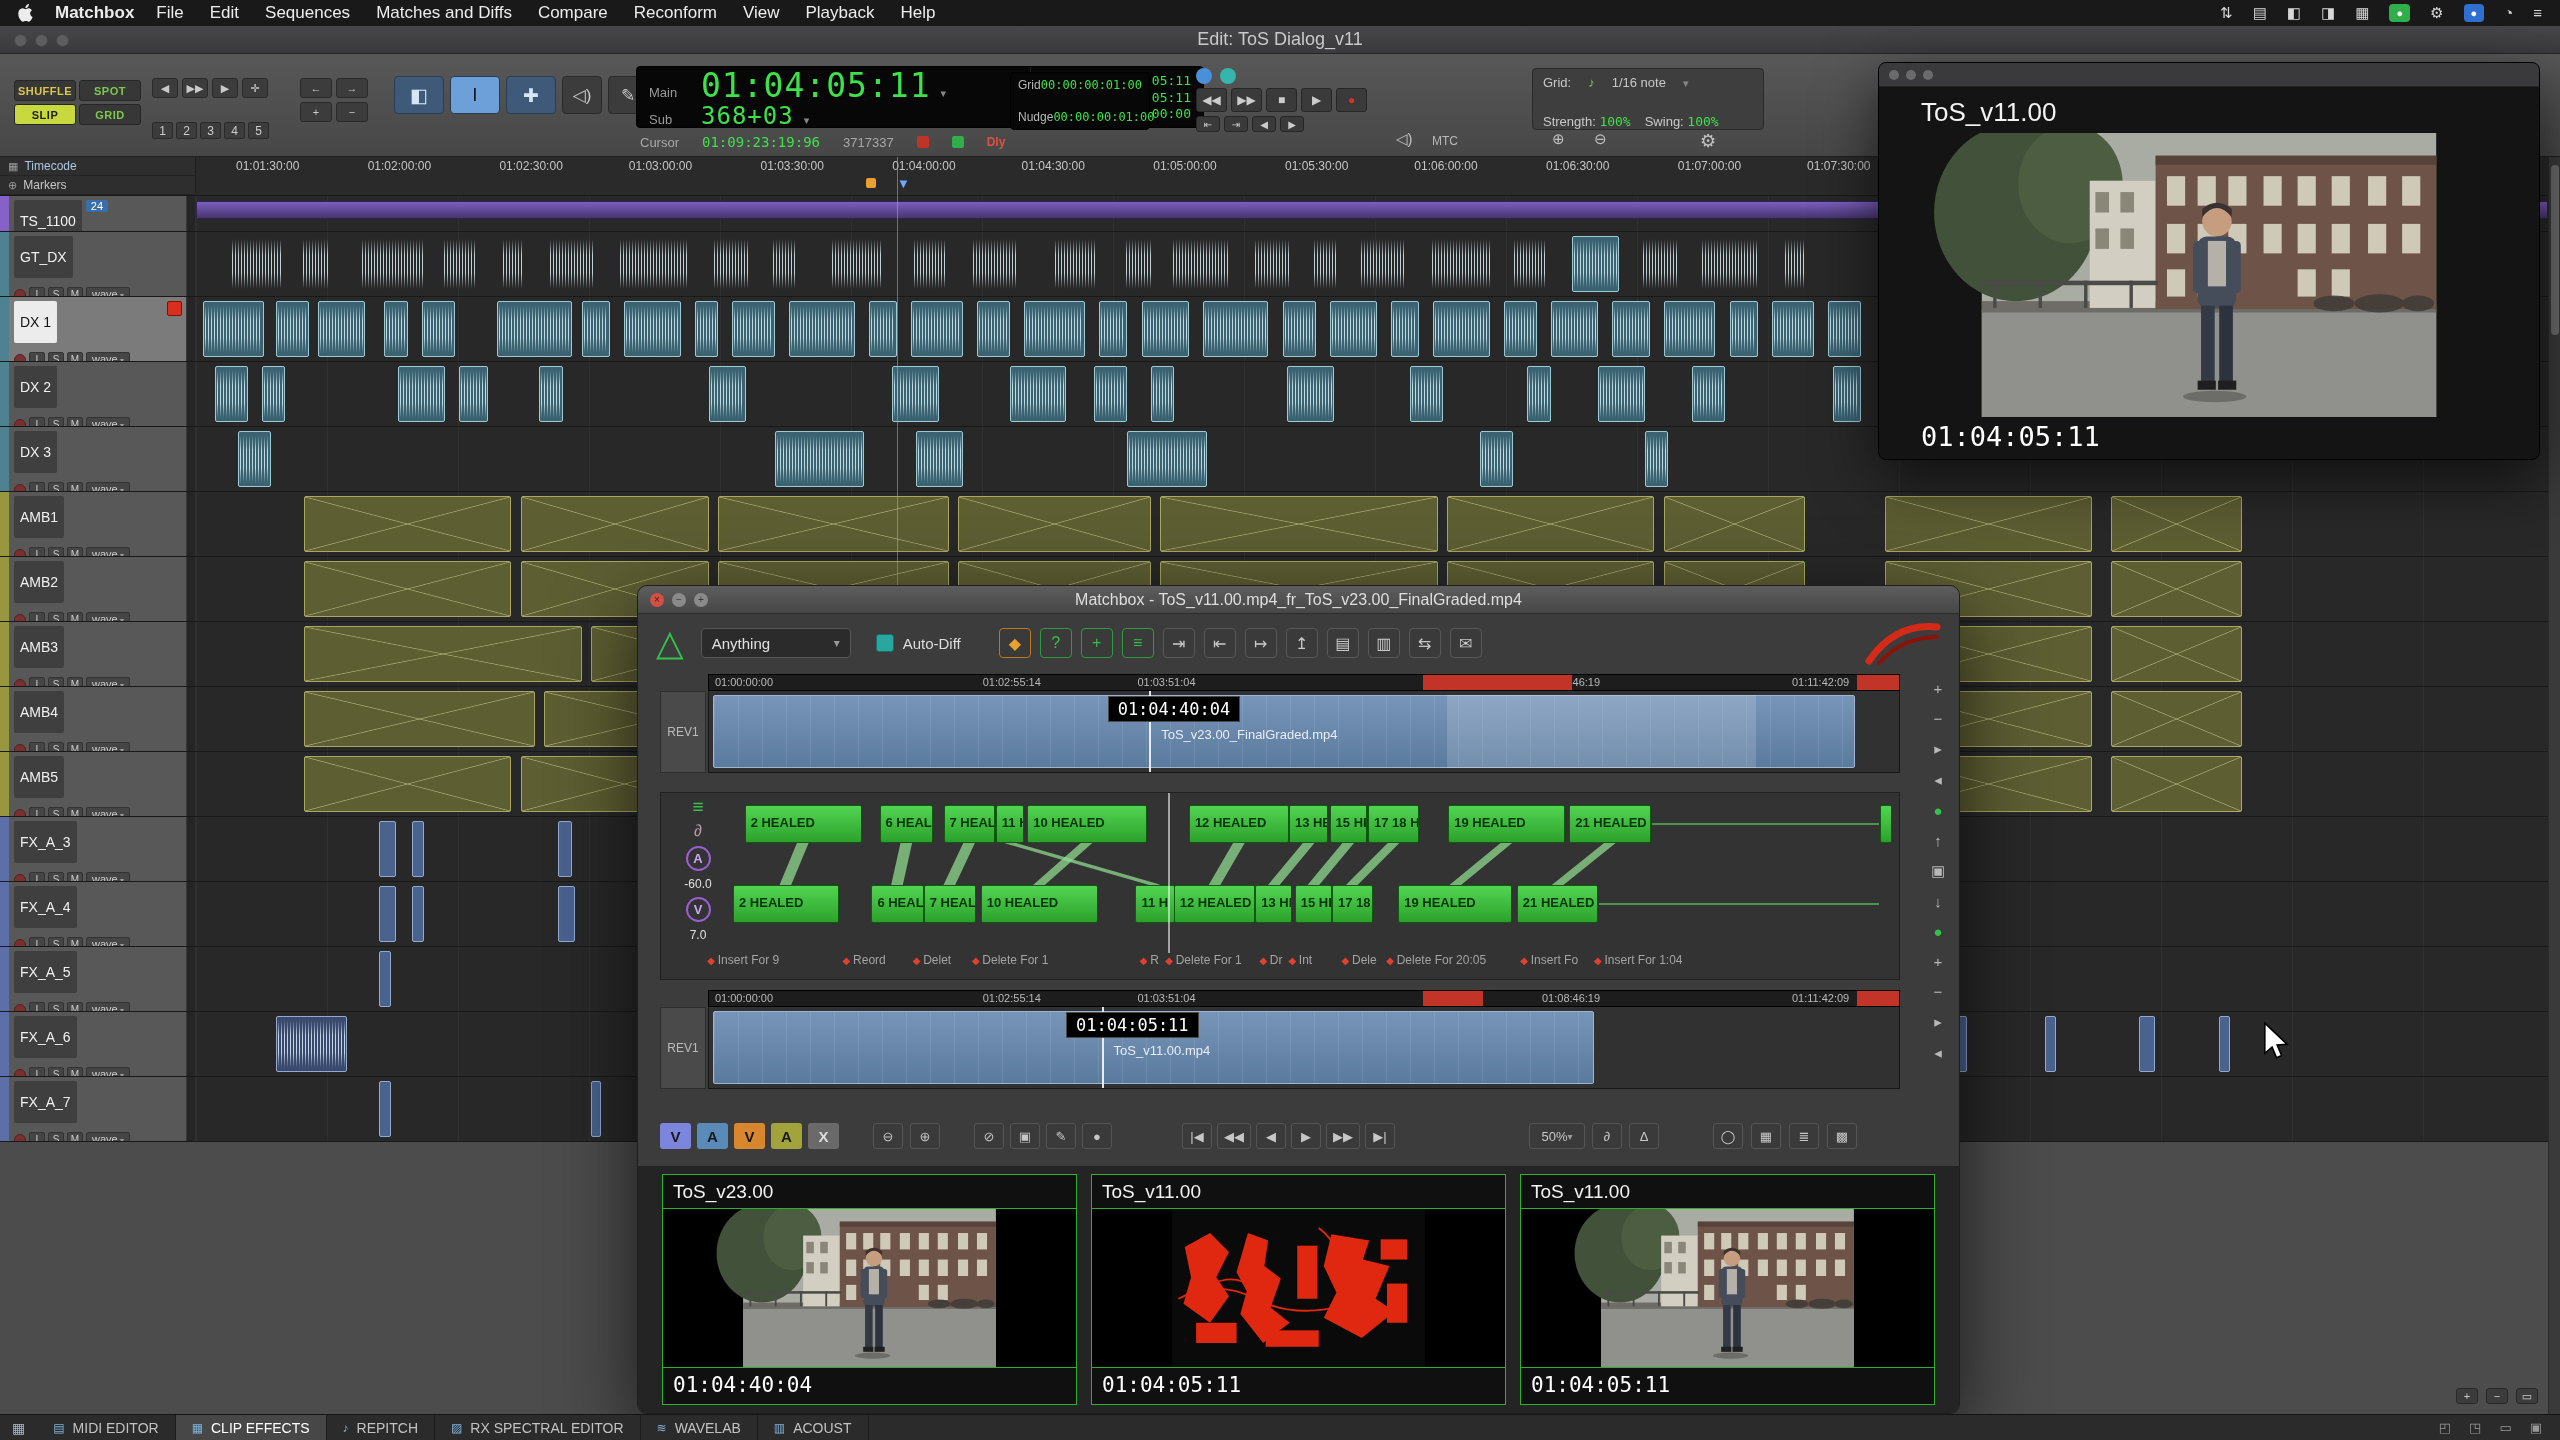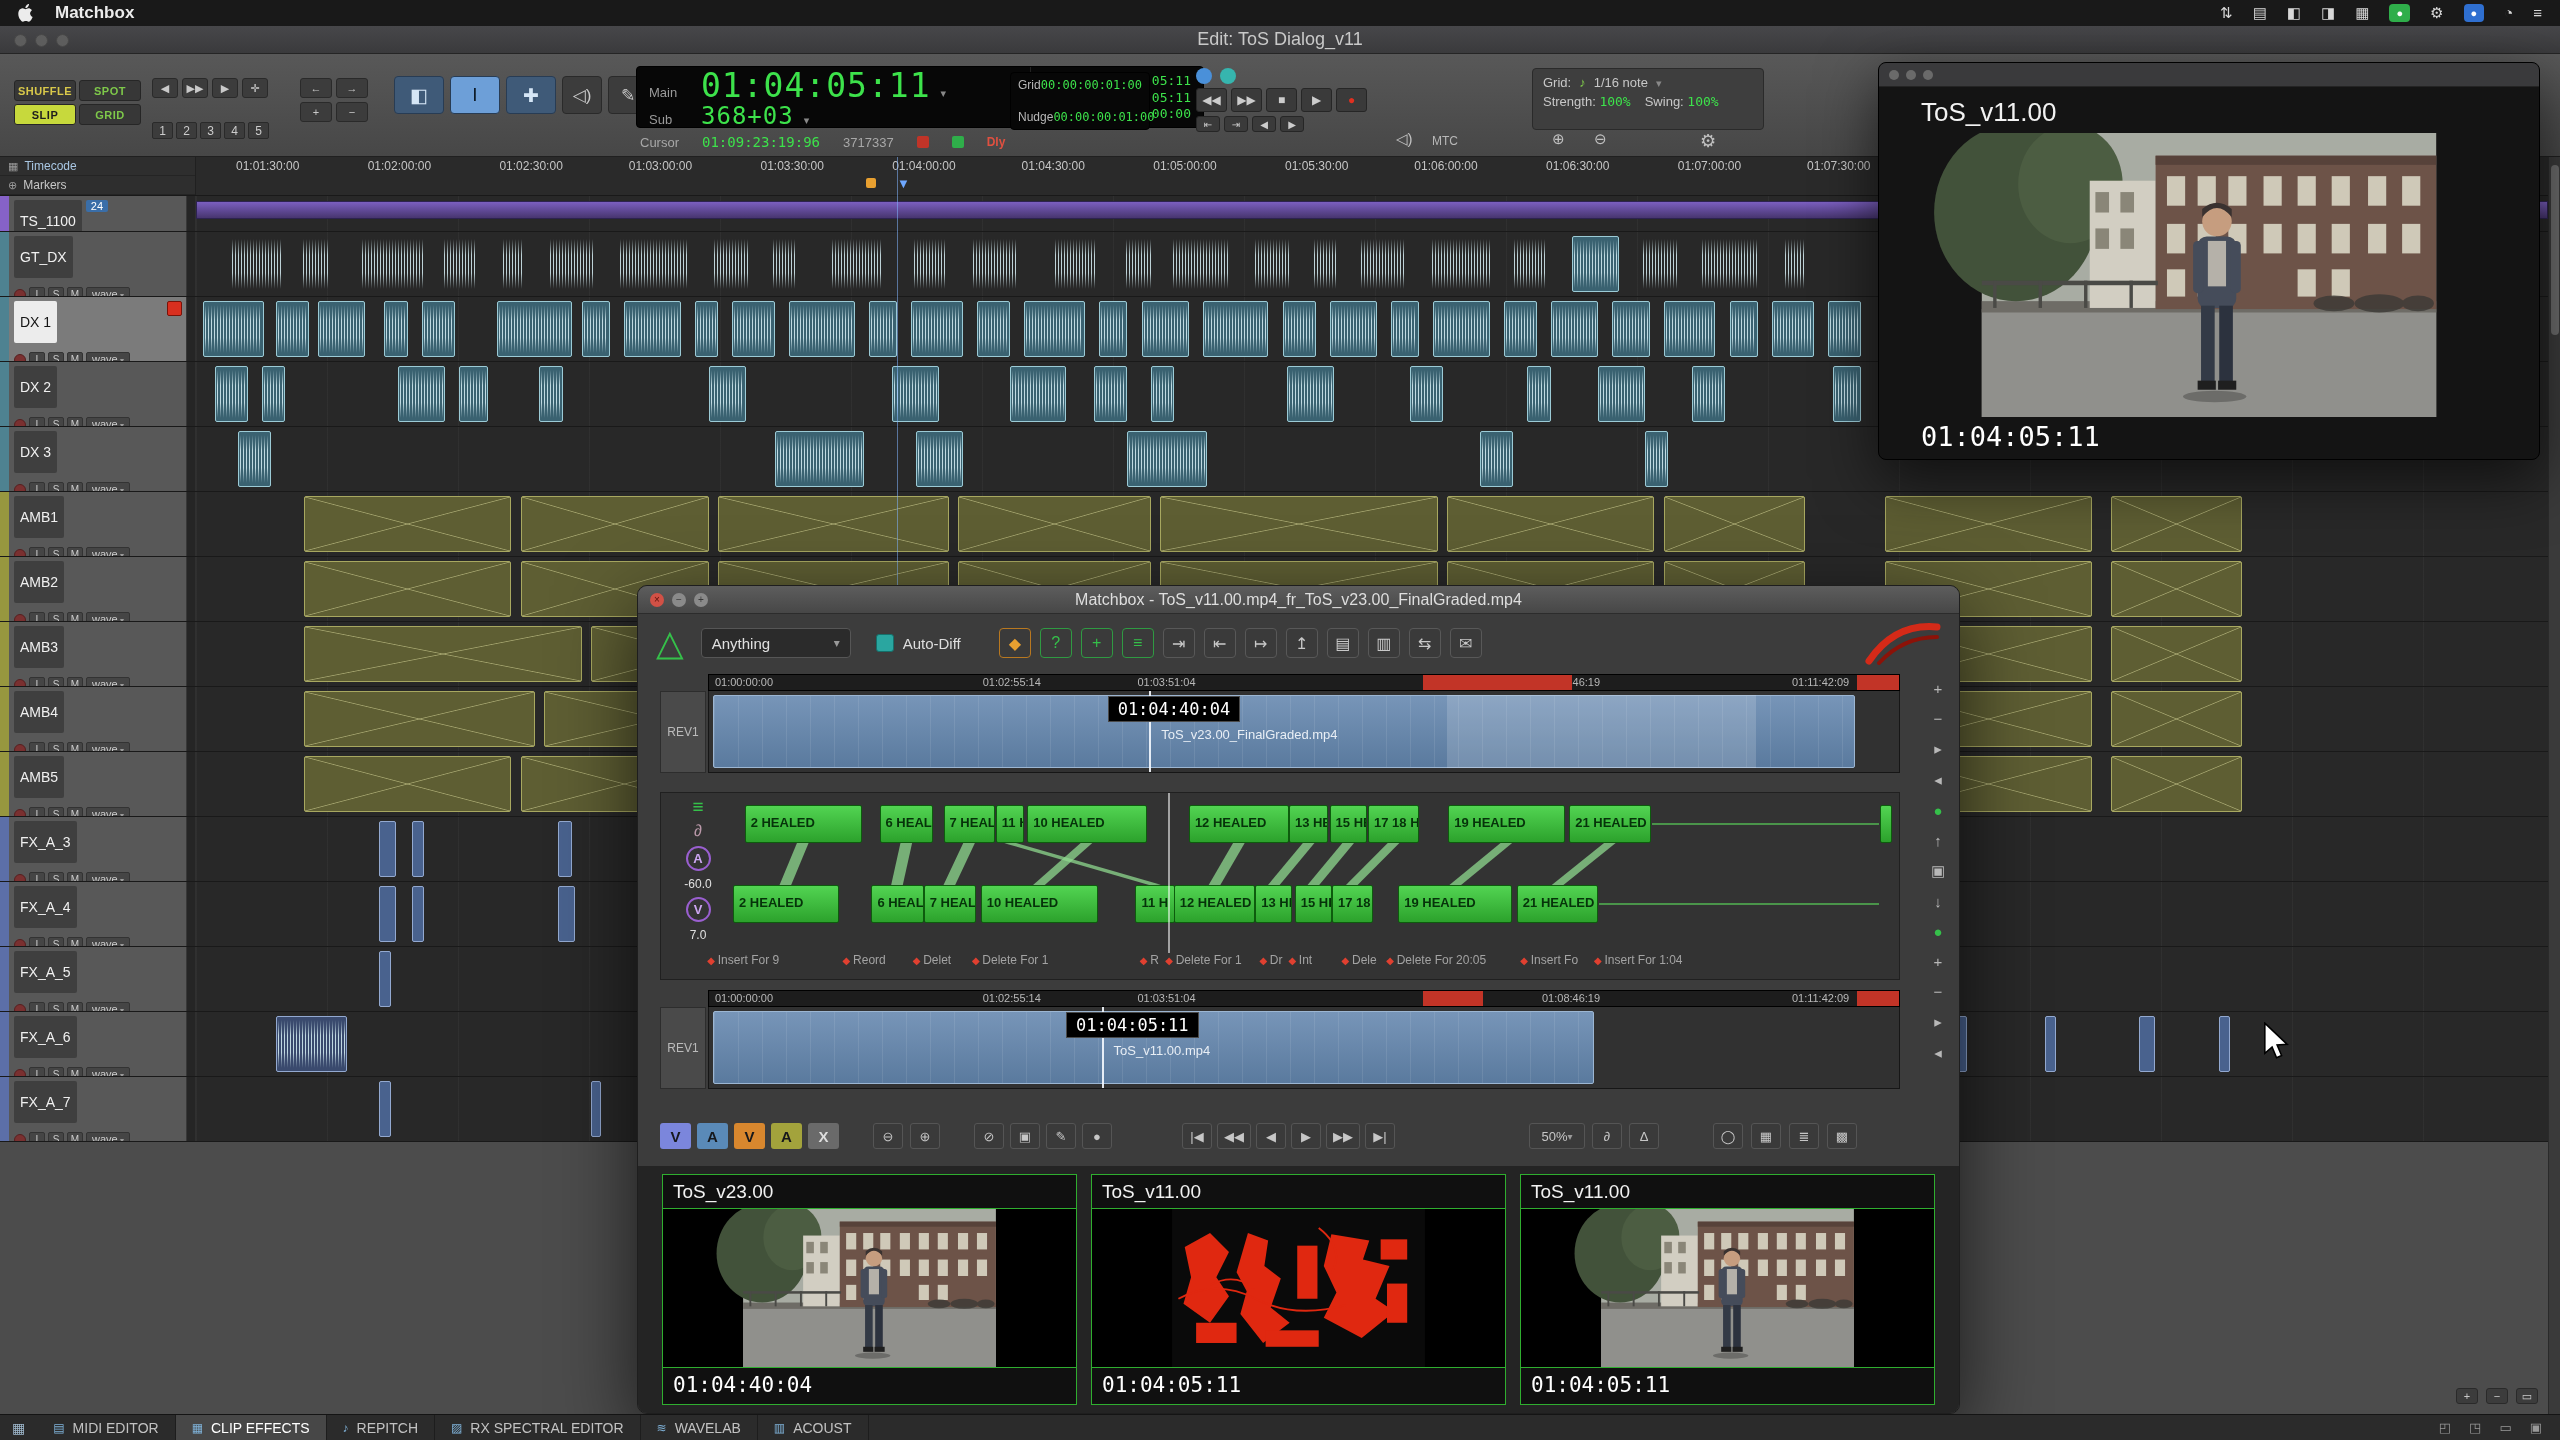--- a/index.html
+++ b/index.html
@@ -58,21 +58,21 @@
   .g-transport{position:absolute;left:1196px;top:14px;width:190px}
   .toggles{display:flex;gap:8px;margin-bottom:4px}
   .tog{width:16px;height:16px;border-radius:50%}
   .tog.blue{background:#4a90d9}.tog.teal{background:#36b5ae}
   .trow{display:flex;gap:4px;margin-bottom:4px}
   .tbtn2{width:31px;height:24px;background:#3a3a3a;border:1px solid #262626;border-radius:3px;color:#ccc;font-size:12px;display:flex;align-items:center;justify-content:center}
   .tbtn2.rec{color:#e03020}
   .tsm{width:24px;height:16px;font-size:10px}
   .mtc{position:absolute;left:1432px;top:80px;font-size:12px;color:#b8b8b8}
   .g-gridpanel{position:absolute;left:1532px;top:14px;width:232px;height:62px;background:#3e3e3e;border:1px solid #2a2a2a;border-radius:4px;padding:6px 10px;font-size:13px;color:#c8c8c8}
-  .gp1{display:flex;gap:8px;align-items:flex-end;margin-bottom:4px}
+  .gp1{display:flex;gap:17px;align-items:flex-end;margin-bottom:24px}
   .note{color:#7ec84a}
   .gp2{display:flex;gap:14px}
   .gpv{color:#3de24b;font-family:"DejaVu Sans Mono",monospace}
   .misc-icon{position:absolute;font-size:15px;color:#c0c0c0}
 
   
   .pt-ruler{position:absolute;top:131px;left:0;right:12px;height:39px;display:flex;background:#2e2e2e;border-bottom:1px solid #191919}
   .ruler-head{width:196px;border-right:1px solid #202020;font-size:12px}
   .rh-row{height:19px;display:flex;align-items:center;gap:6px;padding:0 8px;border-bottom:1px solid #242424}
   .rh-row .lab{color:#a9c7e3}
@@ -215,20 +215,32 @@
 
 <div class="screen">
 
   <header class="menubar">
     <span class="apple">
         <svg viewBox="0 0 14 17">
           <path d="M11.3 9c0-2.1 1.7-3.1 1.8-3.2-1-1.4-2.5-1.6-3-1.7-1.3-.1-2.5.8-3.1.8-.6 0-1.6-.8-2.7-.8C2.9 4.2 1.6 5 .9 6.2c-1.5 2.6-.4 6.4 1.1 8.5.7 1 1.5 2.2 2.6 2.1 1 0 1.4-.7 2.7-.7s1.6.7 2.7.7c1.1 0 1.9-1 2.6-2.1.8-1.2 1.1-2.4 1.1-2.4s-2.3-.9-2.4-3.3zM9.4 2.6c.6-.7 1-1.7.9-2.6-.9 0-1.9.6-2.5 1.3-.5.6-1 1.6-.9 2.5 1 .1 2-.5 2.5-1.2z"></path>
         </svg>
       </span>
     <span class="appname">Matchbox</span>
+    <nav class="menu-items">
+
+    <span class="mitem">File</span>
+        <span class="mitem">Edit</span>
+        <span class="mitem">Sequences</span>
+        <span class="mitem">Matches and Diffs</span>
+        <span class="mitem">Compare</span>
+        <span class="mitem">Reconform</span>
+        <span class="mitem">View</span>
+        <span class="mitem">Playback</span>
+        <span class="mitem">Help</span>
+      </nav>
     <div class="menu-right">
 
     <span class="sicon">⇅</span>
         <span class="sicon">▤</span>
         <span class="sicon">◧</span>
         <span class="sicon">◨</span>
         <span class="sicon">▦</span>
         <span class="sicon green">●</span>
         <span class="sicon">⚙</span>
         <span class="sicon blue">●</span>

